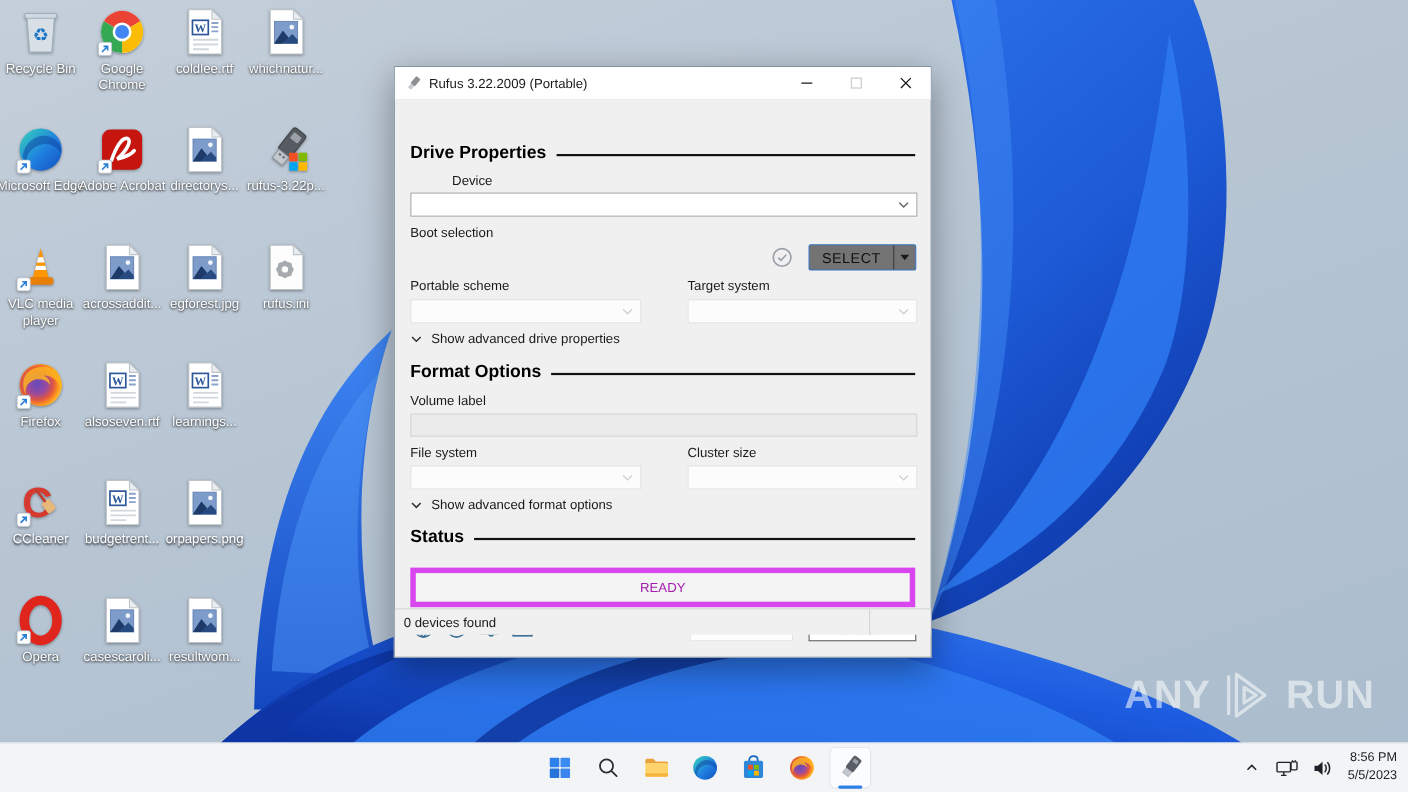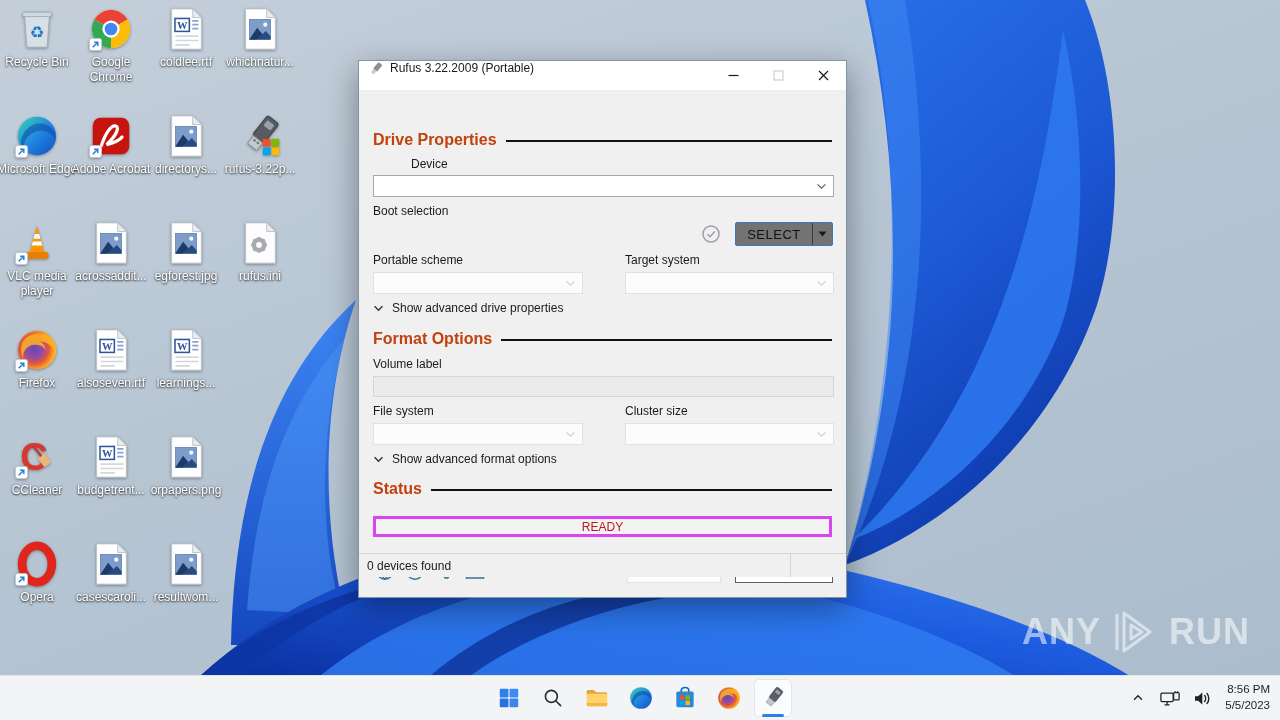--- a/index.html
+++ b/index.html
@@ -13,39 +13,39 @@
   .dicon-img{position:relative;width:46px;height:46px;margin:0 auto;filter:drop-shadow(0 1px 1.5px rgba(0,0,0,.35));}
   .dicon-img svg{width:46px;height:46px;display:block;}
   .shortcut-badge{position:absolute;left:1px;bottom:1px;width:13px;height:13px;}
   .shortcut-badge svg{width:13px;height:13px;display:block;}
   .dicon-label{margin-top:3px;font-size:12px;line-height:1.22;color:#fff;
                text-shadow:0 1px 2px rgba(0,0,0,.75),0 0 3px rgba(0,0,0,.4);word-wrap:break-word;}
 
   
   .win{position:absolute;left:358px;top:60px;width:489px;height:538px;background:#f0f0f0;
        border:1px solid #8494a5;box-shadow:0 10px 30px rgba(0,0,0,.38);box-sizing:border-box;}
-  .titlebar{height:29px;background:#fff;display:flex;align-items:flex-start;border-bottom:1px solid #ececec;}
+  .titlebar{height:29px;background:#fff;display:flex;align-items:center;border-bottom:1px solid #ececec;}
   .title-icon{margin:0 6px 0 9px;width:16px;height:16px;}
   .title-text{font-size:12px;color:#1a1a1a;flex:1;}
   .cap-btn{width:45px;height:28px;display:flex;align-items:center;justify-content:center;}
   .cap-btn svg{display:block;}
   .win-body{position:relative;height:486px;}
   .lbl{position:absolute;font-size:12px;color:#1a1a1a;}
   .heading{position:absolute;left:14px;right:14px;display:flex;align-items:center;gap:9px;
-           font-size:16px;font-weight:700;color:#c2410c;}
+           font-size:16px;font-weight:700;color:#000000;}
   .heading::after{content:"";flex:1;height:2px;background:#111;margin-top:2px;}
   .dd{position:absolute;height:22px;box-sizing:border-box;background:#fff;border:1px solid #a6aaaf;
       display:flex;align-items:center;font-size:12px;color:#1a1a1a;padding:0 6px;justify-content:space-between;}
   .dd .chev{color:#5f6368;display:flex;}
   .dd.disabled{background:#fcfcfc;border-color:#e1e1e1;}
   .dd.disabled .chev{color:#ccd0d4;}
   .inputbox{position:absolute;height:21px;box-sizing:border-box;background:#ebebeb;border:1px solid #d5d5d5;}
   .toggle{position:absolute;display:flex;align-items:center;gap:8px;font-size:12px;color:#1a1a1a;}
-  .readybar{position:absolute;left:14px;right:14px;height:21px;box-sizing:border-box;background:#f3f3f3;
-            border:3px solid #d946ef;display:flex;align-items:center;justify-content:center;font-size:12px;color:#b91c1c;}
+  .readybar{position:absolute;left:14px;right:14px;height:36px;box-sizing:border-box;background:#f3f3f3;
+            border:5px solid #d946ef;display:flex;align-items:center;justify-content:center;font-size:12px;color:#a21caf;}
   .miniicon{position:absolute;width:24px;height:24px;display:flex;align-items:center;justify-content:center;}
   .btn{position:absolute;height:23px;box-sizing:border-box;font-size:12px;display:flex;align-items:center;justify-content:center;}
   .btn-start{background:#fdfdfd;border:1px solid #e3e3e3;color:#9e9e9e;}
   .btn-close{background:#fff;border:1px solid #5f5f5f;color:#111;}
   .btn-select{position:absolute;box-sizing:border-box;background:#737373;border:1.5px solid #3a77c2;border-radius:2px;
               display:flex;align-items:stretch;font-size:13px;color:#111;}
   .sel-main{flex:1;display:flex;align-items:center;justify-content:center;letter-spacing:.5px;}
   .sel-arrow{width:19px;border-left:1px solid #3a3a3a;display:flex;align-items:center;justify-content:center;}
   .statusbar{position:absolute;left:0;right:0;bottom:0;height:23px;background:#f0f0f0;border-top:1px solid #d5d5d5;
              display:flex;align-items:center;font-size:12px;color:#1a1a1a;}

